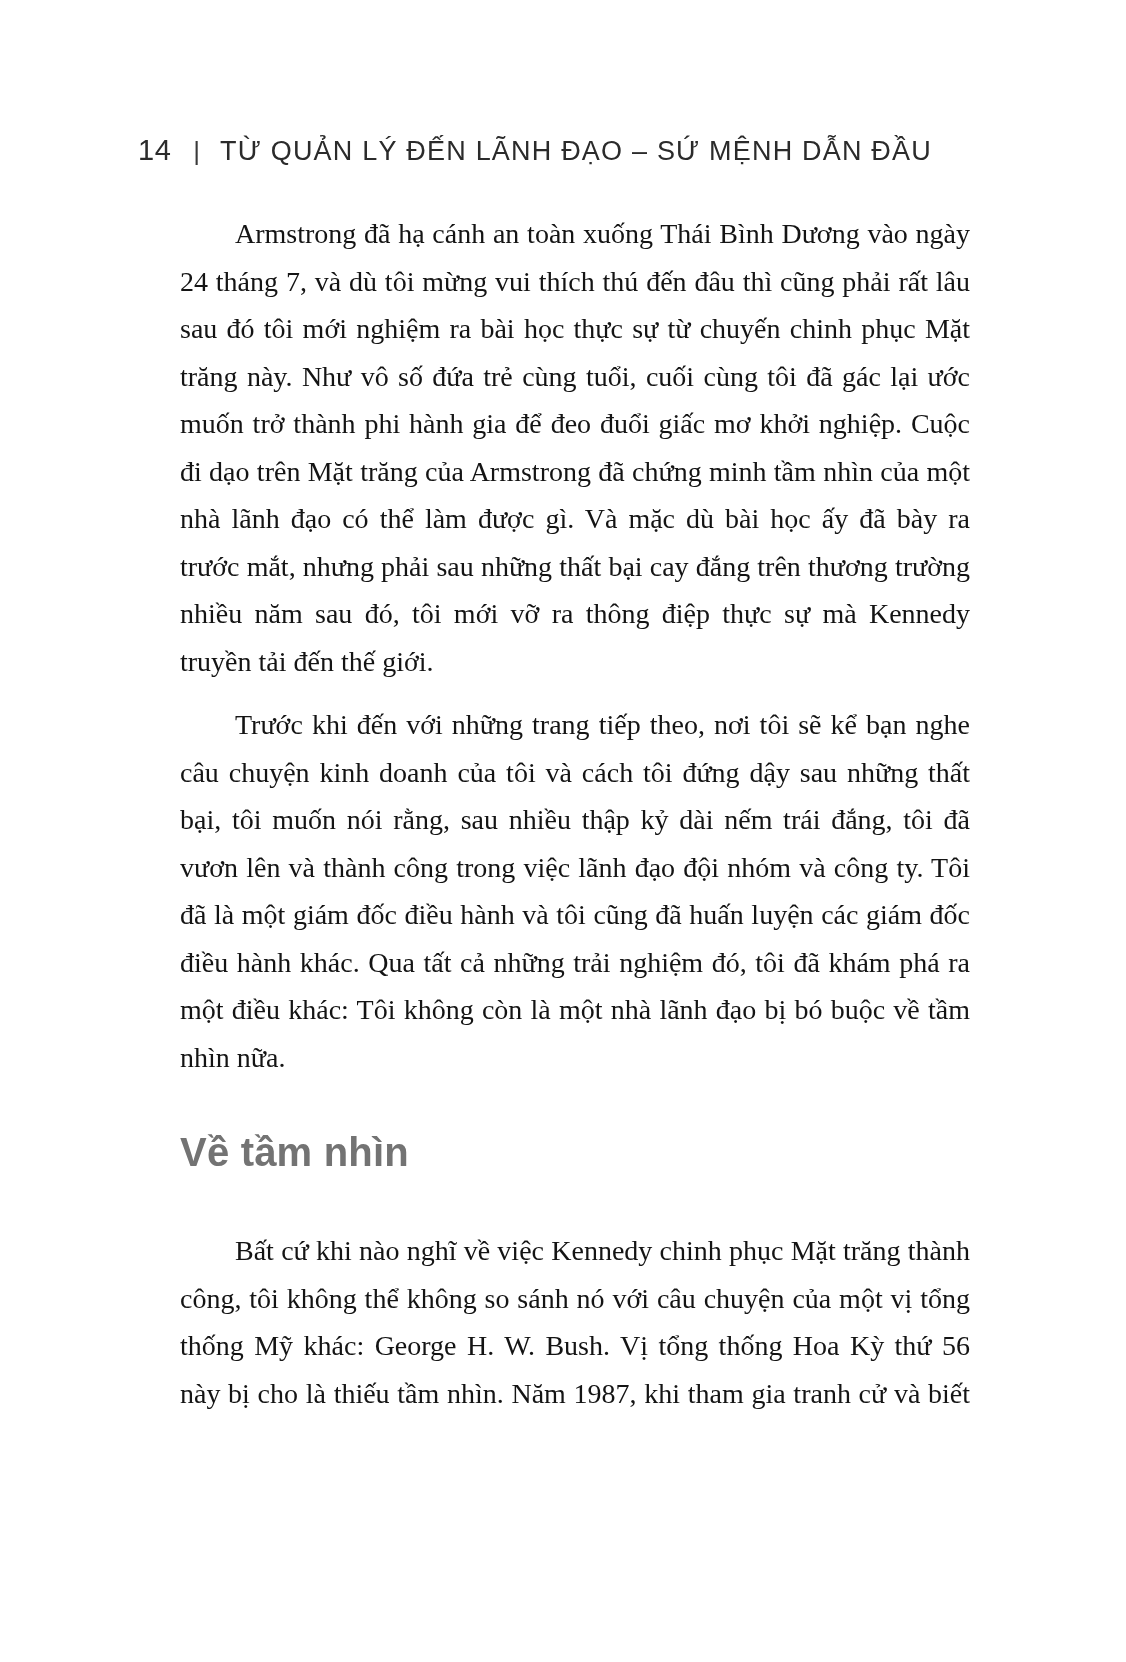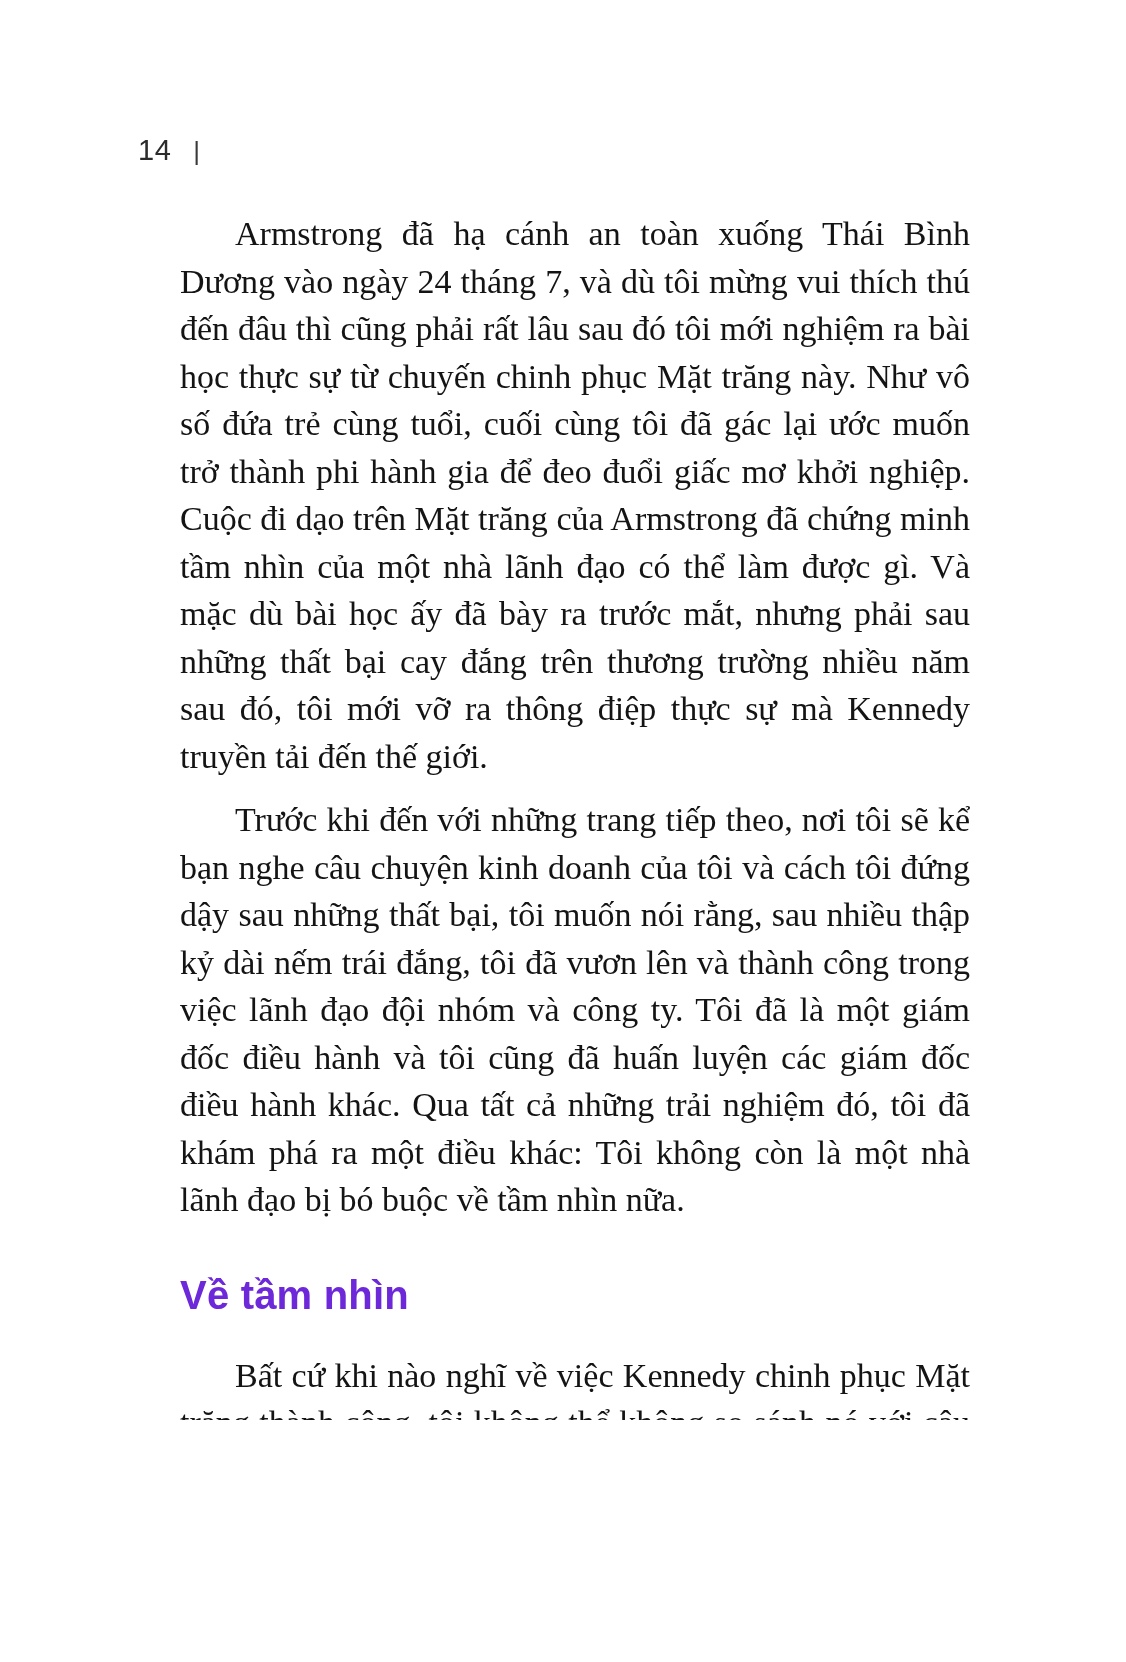--- a/index.html
+++ b/index.html
@@ -47,44 +47,45 @@
   
   .content {
     position: absolute;
     top: 210px;
     left: 180px;
     width: 790px;
   }
   .body-par {
     margin: 0 0 16px 0;
     font-family: "Liberation Serif", serif;
-    font-size: 34px;
+    font-size: 28px;
     line-height: 47.5px;
     text-align: justify;
     text-indent: 55px;
     color: #141414;
   }
   .section-heading {
-    margin: 48px 0 34px 0;
+    margin: 48px 0 52px 0;
     font-family: "Liberation Sans", sans-serif;
     font-weight: 700;
     font-size: 40px;
     line-height: 46px;
-    color: #6d28d9;
+    color: #737373;
     letter-spacing: 0.2px;
   }
 </style>
 </head>
 <body>
 
 <div class="page">
 
   <div class="running-header">
     <span class="page-number">14</span>
     <span class="header-separator">|</span>
+    <span class="book-title">TỪ QUẢN LÝ ĐẾN LÃNH ĐẠO – SỨ MỆNH DẪN ĐẦU</span>
   </div>
 
   <div class="content">
 
     <p class="body-par">Armstrong đã hạ cánh an toàn xuống Thái Bình Dương vào ngày 24 tháng 7, và dù tôi mừng vui thích thú đến đâu thì cũng phải rất lâu sau đó tôi mới nghiệm ra bài học thực sự từ chuyến chinh phục Mặt trăng này. Như vô số đứa trẻ cùng tuổi, cuối cùng tôi đã gác lại ước muốn trở thành phi hành gia để đeo đuổi giấc mơ khởi nghiệp. Cuộc đi dạo trên Mặt trăng của Armstrong đã chứng minh tầm nhìn của một nhà lãnh đạo có thể làm được gì. Và mặc dù bài học ấy đã bày ra trước mắt, nhưng phải sau những thất bại cay đắng trên thương trường nhiều năm sau đó, tôi mới vỡ ra thông điệp thực sự mà Kennedy truyền tải đến thế giới.</p>
 
     <p class="body-par">Trước khi đến với những trang tiếp theo, nơi tôi sẽ kể bạn nghe câu chuyện kinh doanh của tôi và cách tôi đứng dậy sau những thất bại, tôi muốn nói rằng, sau nhiều thập kỷ dài nếm trái đắng, tôi đã vươn lên và thành công trong việc lãnh đạo đội nhóm và công ty. Tôi đã là một giám đốc điều hành và tôi cũng đã huấn luyện các giám đốc điều hành khác. Qua tất cả những trải nghiệm đó, tôi đã khám phá ra một điều khác: Tôi không còn là một nhà lãnh đạo bị bó buộc về tầm nhìn nữa.</p>
 
     <h2 class="section-heading">Về tầm nhìn</h2>
 

